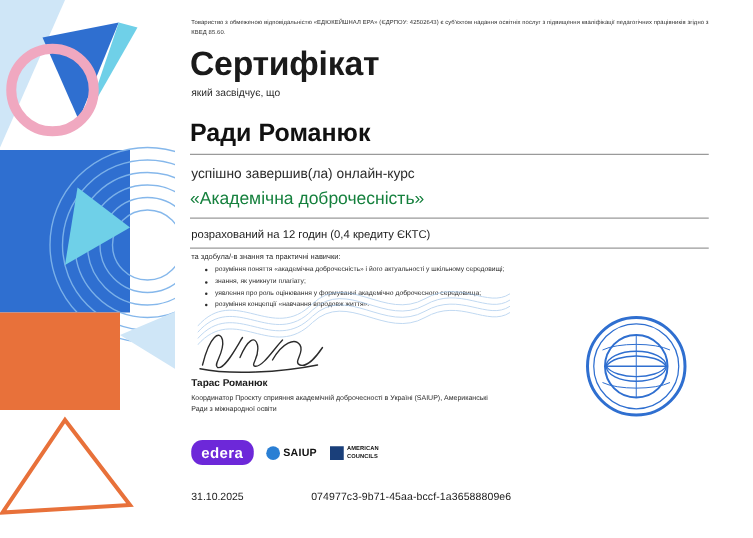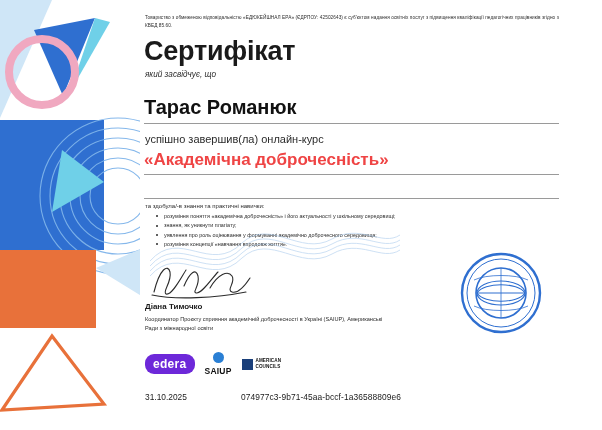--- a/index.html
+++ b/index.html
@@ -34,21 +34,21 @@
   }
   .deco-svg {
     position: absolute;
     left: 0;
     top: 0;
   }
 
   
   .body-area {
     position: absolute;
-    left: 132px;
+    left: 140px;
     top: 0;
     width: 454px;
     height: 430px;
   }
 
   .legal-text {
     position: absolute;
     left: 13px;
     top: 14px;
     width: 420px;
@@ -67,21 +67,20 @@
     color: #1a1a1a;
     letter-spacing: -0.2px;
   }
 
   .sub-certifies {
     position: absolute;
     left: 13px;
     top: 70px;
     font-size: 8.2px;
     color: #2b2b2b;
-    font-style: italic;
   }
 
   .recipient {
     position: absolute;
     left: 12px;
     top: 96px;
     font-size: 20px;
     font-weight: bold;
     color: #111111;
   }
@@ -99,23 +98,23 @@
     left: 13px;
     top: 133px;
     font-size: 11px;
     color: #2b2b2b;
   }
 
   .course-name {
     position: absolute;
     left: 12px;
     top: 150px;
-    font-size: 17px;
-    font-weight: bold;
-    color: #ef4444;
+    font-size: 14px;
+    font-weight: normal;
+    color: #15803d;
   }
   .course-rule {
     position: absolute;
     left: 12px;
     top: 174px;
     width: 415px;
     height: 1px;
     background: #9a9a9a;
   }
 
@@ -234,21 +233,20 @@
     letter-spacing: 0.3px;
   }
   .logo-saiup {
     display: flex;
     align-items: center;
     gap: 3px;
     font-size: 8.5px;
     font-weight: bold;
     color: #111111;
     letter-spacing: 0.2px;
-    flex-direction: column;
   }
   .logo-saiup .mark {
     width: 11px;
     height: 11px;
     border-radius: 50%;
     background: #2a7fd4;
   }
   .logo-ac {
     display: flex;
     align-items: center;
@@ -326,28 +324,29 @@
   </div>
 
   <div class="body-area">
 
     <div class="legal-text">Товариство з обмеженою відповідальністю «ЕДЮКЕЙШНАЛ ЕРА» (ЄДРПОУ: 42502643) є суб'єктом надання освітніх послуг з підвищення кваліфікації педагогічних працівників згідно з КВЕД 85.60.</div>
 
     <div class="title-main">Сертифікат</div>
 
     <div class="sub-certifies">який засвідчує, що</div>
 
-    <div class="recipient">Тарас Романюк</div>
+    <div class="recipient">Ради Романюк</div>
     <div class="recipient-rule"></div>
 
     <div class="completed-line">успішно завершив(ла) онлайн-курс</div>
 
     <div class="course-name">«Академічна доброчесність»</div>
     <div class="course-rule"></div>
 
+    <div class="hours-line">розрахований на 12 годин (0,4 кредиту ЄКТС)</div>
     <div class="hours-rule"></div>
 
     <div class="skills-intro">та здобула/-в знання та практичні навички:</div>
 
     <ul class="skills-list">
       <li>розуміння поняття «академічна доброчесність» і його актуальності у шкільному середовищі;</li>
       <li>знання, як уникнути плагіату;</li>
       <li>уявлення про роль оцінювання у формуванні академічно доброчесного середовища;</li>
       <li>розуміння концепції «навчання впродовж життя».</li>
     </ul>
@@ -363,21 +362,21 @@
 
     <svg class="signature-script" viewBox="0 0 110 38">
       <g fill="none" stroke="#2b2b2b" stroke-width="1.1" stroke-linecap="round">
         <path d="M8,30 C14,6 22,2 24,10 C26,20 16,30 20,32 C26,34 36,14 40,8"></path>
         <path d="M38,24 C44,10 50,6 52,14 C54,24 46,30 50,31 C56,32 66,16 72,10"></path>
         <path d="M64,26 C72,12 82,8 86,14 C90,20 80,28 86,30 C92,32 100,22 104,16"></path>
         <path d="M6,33 C30,38 70,36 100,30"></path>
       </g>
     </svg>
 
-    <div class="signer-name">Діана Тимочко</div>
+    <div class="signer-name">Тарас Романюк</div>
     <div class="signer-role">Координатор Проєкту сприяння академічній доброчесності в Україні (SAIUP), Американські Ради з міжнародної освіти</div>
 
     <svg class="seal" viewBox="0 0 82 82">
       <circle cx="41" cy="41" r="39" fill="none" stroke="#2f6fd0" stroke-width="2.4"></circle>
       <circle cx="41" cy="41" r="34" fill="none" stroke="#2f6fd0" stroke-width="1"></circle>
       <circle cx="41" cy="41" r="25" fill="none" stroke="#2f6fd0" stroke-width="1.6"></circle>
       <ellipse cx="41" cy="41" rx="24" ry="12" fill="none" stroke="#2f6fd0" stroke-width="1.1"></ellipse>
       <path d="M17,41 C24,30 58,30 65,41" fill="none" stroke="#2f6fd0" stroke-width="1.1"></path>
       <path d="M17,41 C24,52 58,52 65,41" fill="none" stroke="#2f6fd0" stroke-width="1.1"></path>
       <line x1="17" y1="41" x2="65" y2="41" stroke="#2f6fd0" stroke-width="1.1"></line>

